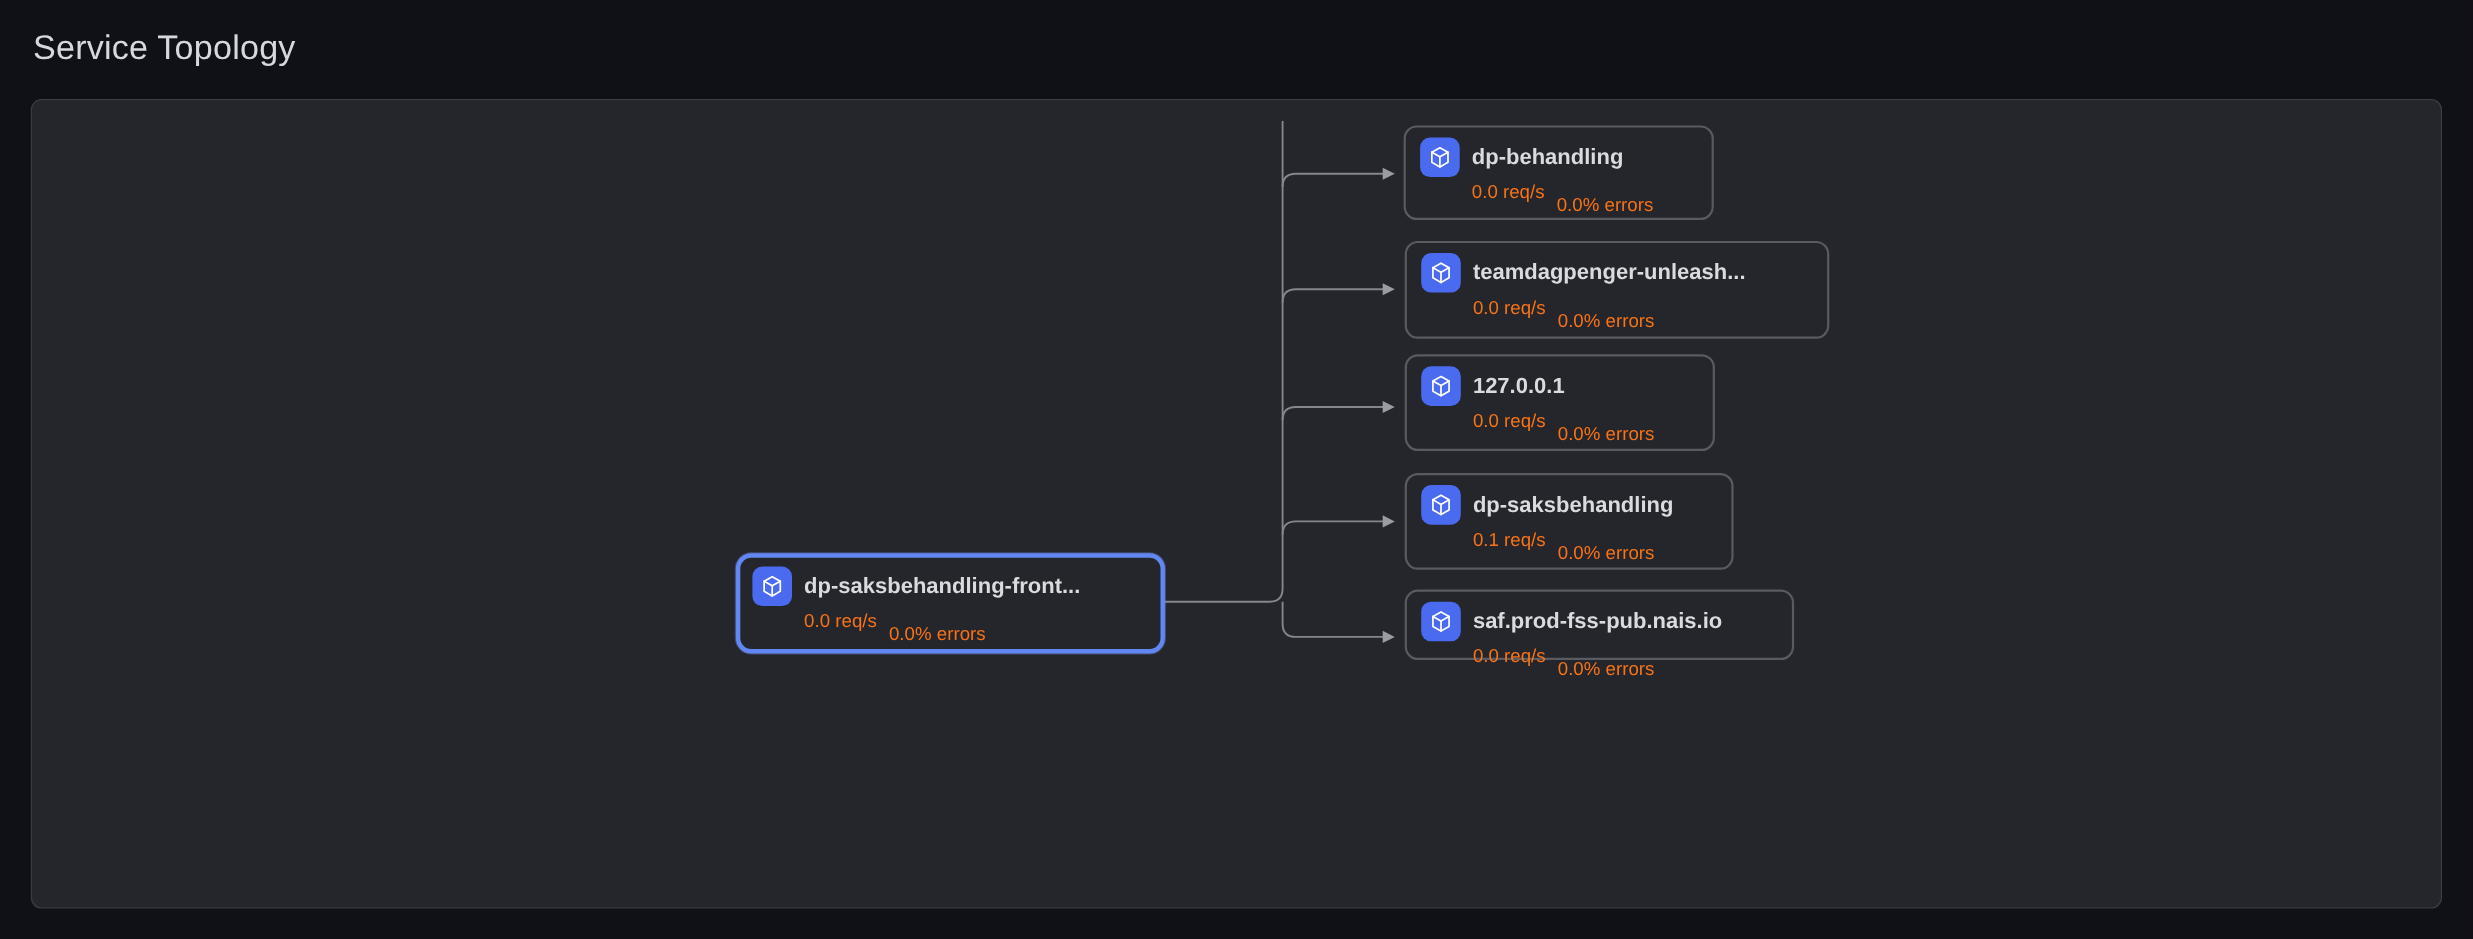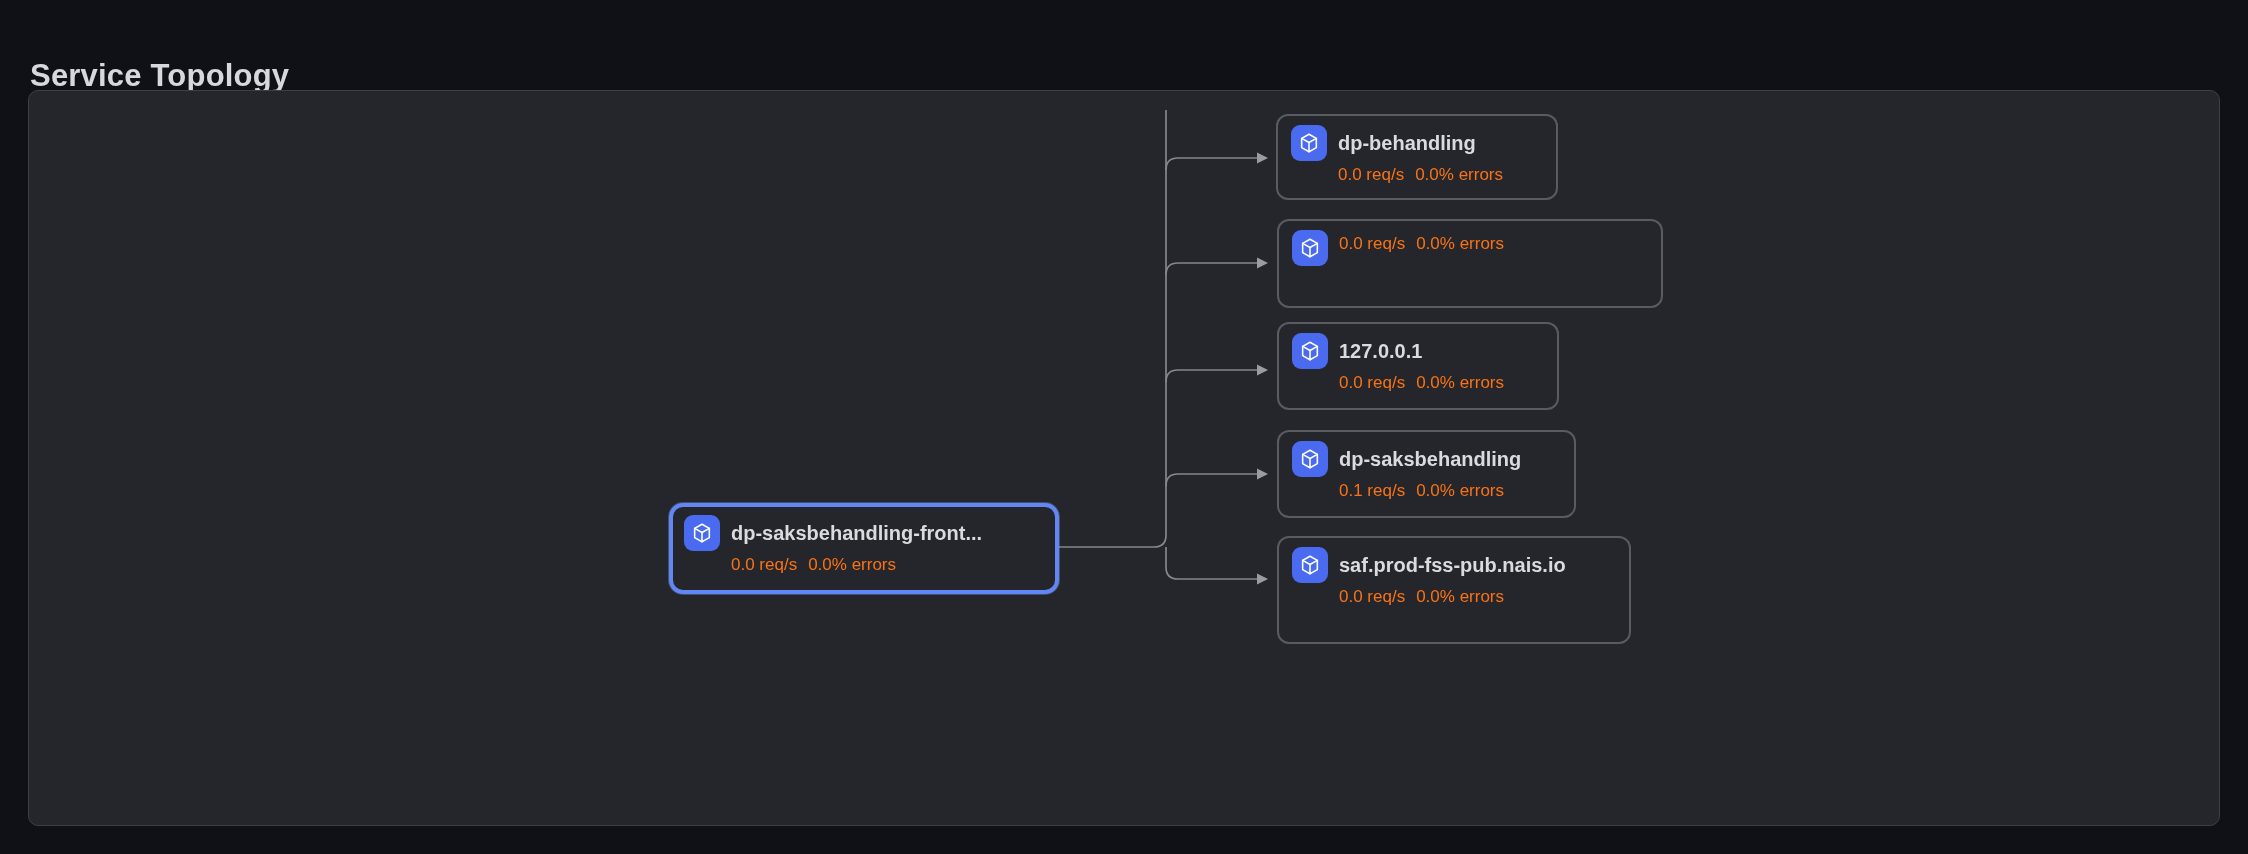--- a/index.html
+++ b/index.html
@@ -14,24 +14,23 @@
     width: 2248px;
     height: 854px;
     background: #101116;
     overflow: hidden;
   }
   .page-title {
     position: absolute;
     left: 30px;
     top: 26px;
     font-size: 31px;
-    font-weight: 700;
+    font-weight: 400;
     color: #d7d8dd;
     letter-spacing: 0.2px;
-    margin-top: 32px;
   }
   .panel {
     position: absolute;
     left: 28px;
     top: 90px;
     width: 2192px;
     height: 736px;
     background: #25262b;
     border: 1px solid #3d3f45;
     border-radius: 10px;
@@ -85,29 +84,29 @@
     color: #dadbdf;
     line-height: 36px;
   }
   .node-stats {
     font-size: 17px;
     color: #f97316;
     line-height: 25px;
     margin-top: 1px;
     display: flex;
   }
-  .node-stats .stat-errors { margin-left: 11px; }
+  .node-stats .stat-errors { margin-left: 11px; margin-top: 12px; }
 
   
   .node-main   { left: 640px;  top: 412px; width: 390px; height: 91px; }
   .node-t1     { left: 1247px; top: 23px;  width: 282px; height: 86px; }
   .node-t2     { left: 1248px; top: 128px; width: 386px; height: 89px; }
   .node-t3     { left: 1248px; top: 231px; width: 282px; height: 88px; }
   .node-t4     { left: 1248px; top: 339px; width: 299px; height: 88px; }
-  .node-t5     { left: 1248px; top: 445px; width: 354px; height: 108px; }
+  .node-t5     { left: 1248px; top: 445px; width: 354px; height: 64px; }
 </style>
 </head>
 <body>
 
 <div class="stage">
 
   <div class="page-title">Service Topology</div>
 
   <div class="panel">
 
@@ -167,20 +166,21 @@
 
     <div class="node node-t2">
       <span class="node-icon">
         <svg width="22" height="22" viewBox="0 0 24 24" fill="none" stroke="#ffffff" stroke-width="1.7" stroke-linejoin="round" stroke-linecap="round">
           <path d="M12 2.5 L20 7 V17 L12 21.5 L4 17 V7 Z"></path>
           <path d="M4 7 L12 11.5 L20 7"></path>
           <path d="M12 11.5 V21.5"></path>
         </svg>
       </span>
       <div class="node-text">
+        <div class="node-title">teamdagpenger-unleash...</div>
         <div class="node-stats">
           <span class="stat-rate">0.0 req/s</span>
           <span class="stat-errors">0.0% errors</span>
         </div>
       </div>
     </div>
 
     <div class="node node-t3">
       <span class="node-icon">
         <svg width="22" height="22" viewBox="0 0 24 24" fill="none" stroke="#ffffff" stroke-width="1.7" stroke-linejoin="round" stroke-linecap="round">

